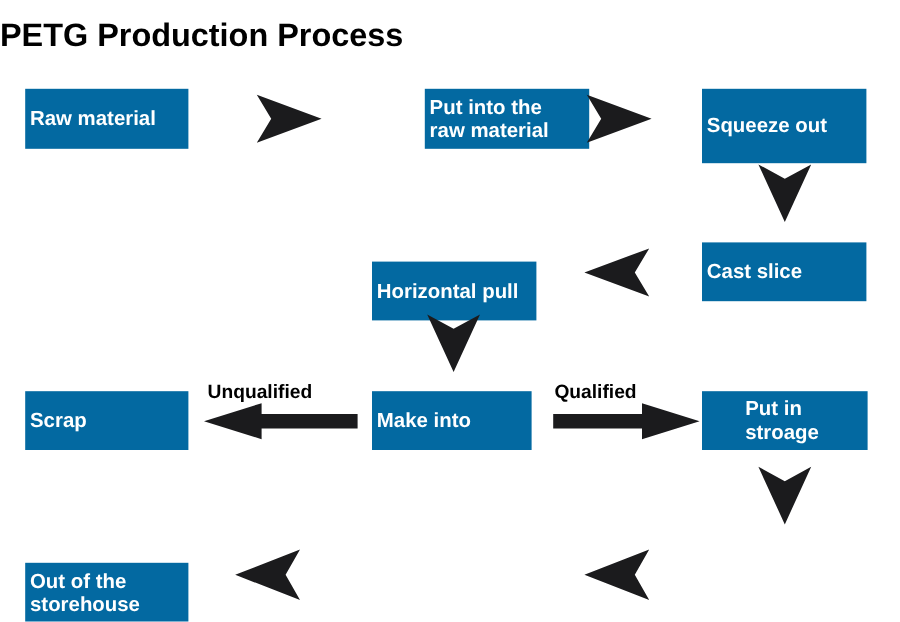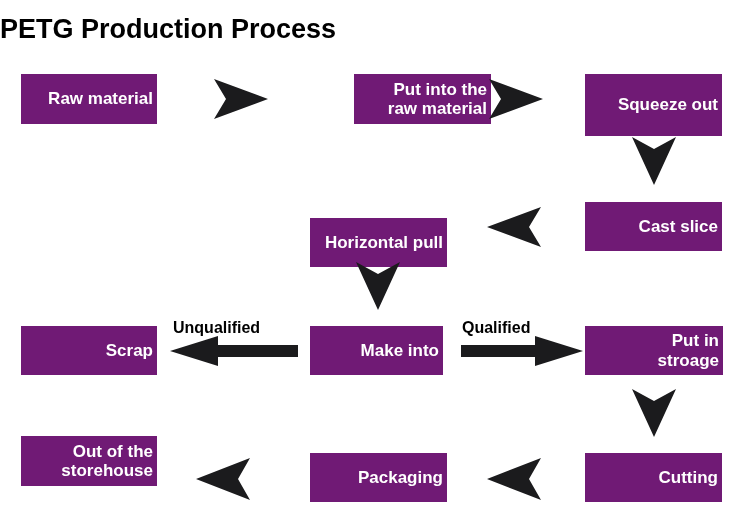--- a/index.html
+++ b/index.html
@@ -25,28 +25,28 @@
     top: 14px;
     width: 750px;
     text-align: left;
     font-size: 27px;
     font-weight: bold;
     color: #000000;
     letter-spacing: 0px;
   }
   .node {
     position: absolute;
-    background: #701a75;
+    background: #0369a1;
     color: #ffffff;
     font-size: 17px;
     font-weight: bold;
     display: flex;
     align-items: center;
     justify-content: center;
-    text-align: right;
+    text-align: left;
     line-height: 1.12;
     box-sizing: border-box;
     padding: 0 4px;
   }
   .node-text {
     display: block;
     width: 100%;
     white-space: pre-line;
   }
   .arrow {
@@ -150,38 +150,32 @@
   <div class="node" style="left:585px; top:326px; width:138px; height:49px;padding-left:36px;">
     <span class="node-text">Put in stroage</span>
   </div>
 
   <div class="arrow" style="left:631px; top:389px; width:46px; height:48px;">
     <svg width="46" height="48" viewBox="0 0 46 48" aria-hidden="true">
       <polygon points="1,0 23,12 45,0 23,48" fill="#1b1b1d"></polygon>
     </svg>
   </div>
 
-  <div class="node" style="left:21px; top:436px; width:136px; height:50px;">
+  <div class="node" style="left:21px; top:469px; width:136px; height:50px;">
     <span class="node-text">Out of the
 storehouse</span>
   </div>
 
   <div class="arrow" style="left:196px; top:456px; width:54px; height:46px;">
     <svg width="54" height="46" viewBox="0 0 54 46" aria-hidden="true">
       <polygon points="54,2 0,23 54,44 42,23" fill="#1b1b1d"></polygon>
     </svg>
   </div>
 
-  <div class="node" style="left:310px; top:453px; width:137px; height:49px;">
-    <span class="node-text">Packaging</span>
-  </div>
 
   <div class="arrow" style="left:487px; top:456px; width:54px; height:46px;">
     <svg width="54" height="46" viewBox="0 0 54 46" aria-hidden="true">
       <polygon points="54,2 0,23 54,44 42,23" fill="#1b1b1d"></polygon>
     </svg>
   </div>
 
-  <div class="node" style="left:585px; top:453px; width:137px; height:49px;">
-    <span class="node-text">Cutting</span>
-  </div>
 
 </div>
 
 </body></html>

